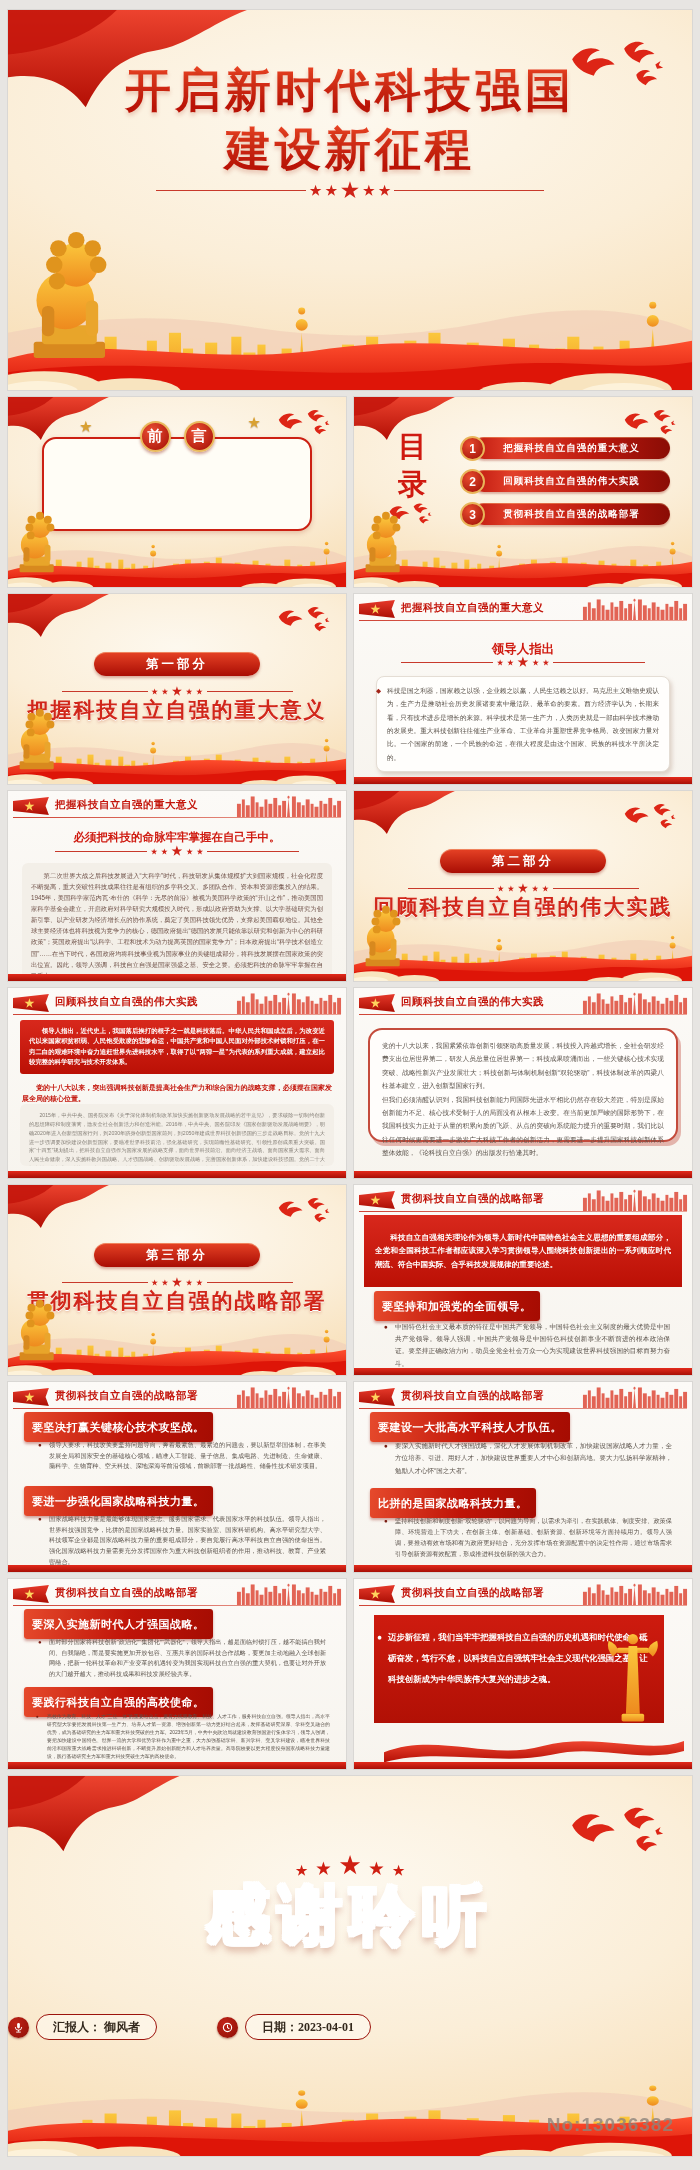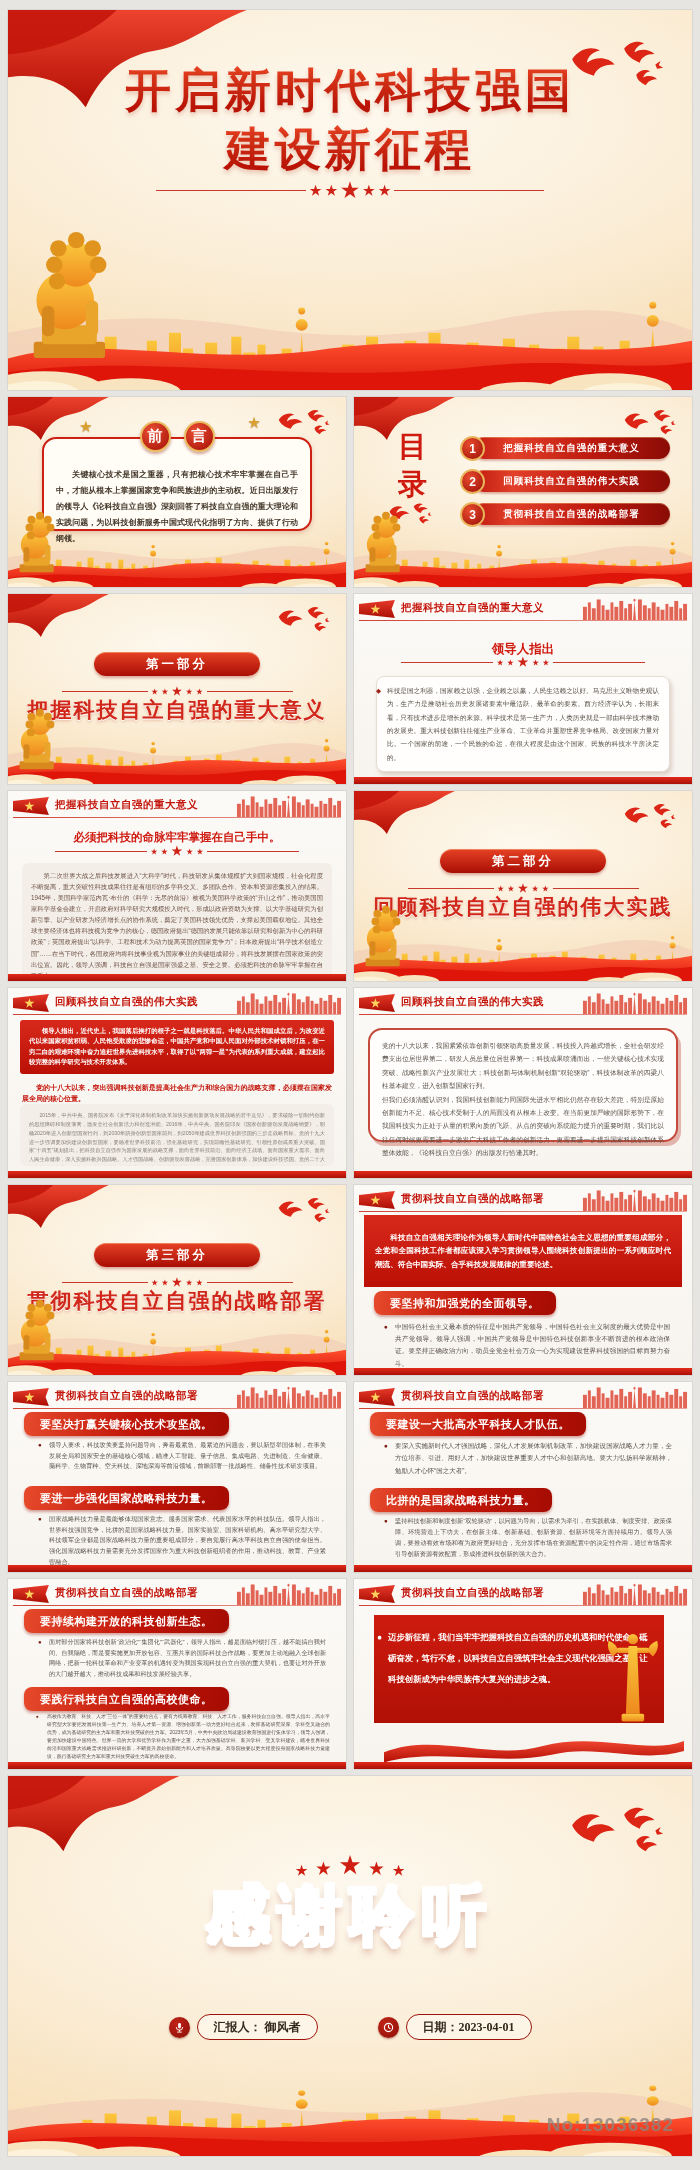--- a/index.html
+++ b/index.html
@@ -79,36 +79,36 @@
   .c-footer{position:absolute;left:0;right:0;bottom:0;height:7px;background:linear-gradient(180deg,#e32a1b,#a80f05);}
   .c-title{margin:3px;position:absolute;left:0;right:0;text-align:center;font-family:"Liberation Serif",serif;font-weight:bold;color:#cf1a10;}
   .c-div{position:absolute;left:0;right:0;}
   .c-div .ln{width:92px;} .c-div .s1{font-size:7px;} .c-div .s2{font-size:12px;}
   .hang{padding-left:11px;} .hang .mk{display:inline-block;width:11px;margin-left:-11px;}
   .mk-d{color:#a22317;} .mk-o{color:#7a1d12;} .mk-w{color:#fff;}
   .box-white{position:absolute;left:22px;right:22px;background:#fffefc;border:1px solid #e4ddd4;border-radius:8px;
     box-shadow:2px 3px 4px rgba(150,110,90,.28);padding:7px 10px;font-size:6.6px;line-height:2.02;color:#554d45;text-align:justify;}
   .box-gray{position:absolute;background:#f3efe8;border-radius:6px;padding:7px 9px;text-align:justify;}
   .box-red{background:linear-gradient(180deg,#d8281c,#bb1005);color:#fff;font-weight:bold;text-align:justify;}
-  .pill{position:absolute;height:24px;border-radius:8px;color:#fff;display:flex;align-items:center;
-    font-family:"Liberation Serif",serif;font-weight:bold;font-size:11px;letter-spacing:.5px;padding:0 16px;
+  .pill{position:absolute;height:30px;border-radius:3px;color:#fff;display:flex;align-items:center;
+    font-family:"Liberation Serif",serif;font-weight:bold;font-size:11px;letter-spacing:.5px;padding:0 8px;
     background:linear-gradient(100deg,#e64a2c,#c01408 55%,#a50c02);box-shadow:0 2px 3px rgba(150,30,20,.4);}
   .blt{position:absolute;font-size:6.6px;line-height:1.85;color:#5a524b;text-align:justify;}
   .big-border-box{position:absolute;left:14px;right:14px;top:40px;bottom:36px;background:#fffdfb;border:2px solid #c44b3c;border-radius:14px;
     box-shadow:3px 4px 0 rgba(185,45,28,.32);padding:9px 12px;box-sizing:border-box;font-size:6.7px;line-height:2.0;color:#5a524b;text-align:justify;}
   .final-box{position:absolute;left:20px;right:28px;top:36px;bottom:46px;background:linear-gradient(180deg,#ce1b0f,#b11005);
     padding:12px 14px;box-sizing:border-box;color:#fff;font-family:"Liberation Serif",serif;font-weight:bold;font-size:8.4px;line-height:2.5;}
   
   .th-stars{position:absolute;left:0;right:0;top:78px;display:flex;justify-content:center;align-items:flex-end;gap:9px;color:#cf1f12;}
   .th-stars b{line-height:1;}
   .th-title{position:absolute;left:0;right:0;top:96px;text-align:center;font-family:"Liberation Serif",serif;font-weight:bold;
     font-size:64px;letter-spacing:8px;
     background:linear-gradient(180deg,#f7a23a 6%,#ee5a20 45%,#cd180b 85%);-webkit-background-clip:text;background-clip:text;color:transparent;
     text-shadow:2px 0 0 #fff,-2px 0 0 #fff,0 2px 0 #fff,0 -2px 0 #fff,2px 2px 0 #fff,-2px -2px 0 #fff,2px -2px 0 #fff,-2px 2px 0 #fff,0 6px 7px rgba(150,40,20,.35);}
-  .th-meta{position:absolute;left:0;right:0;top:238px;display:flex;justify-content:center;gap:60px;}
+  .th-meta{position:absolute;left:0;right:0;top:238px;display:flex;justify-content:flex-start;gap:60px;}
   .th-item{display:flex;align-items:center;gap:7px;}
   .solid-ic{width:21px;height:21px;border-radius:50%;background:radial-gradient(circle at 35% 30%,#c02317,#8d0e06);
     display:flex;align-items:center;justify-content:center;box-shadow:0 1px 2px rgba(120,20,10,.5);}
   .solid-ic svg{width:11px;height:11px;display:block;}
   .th-pill{height:24px;border:1.6px solid #9c130c;border-radius:13px;display:flex;align-items:center;padding:0 16px;
     font-family:"Liberation Serif",serif;font-weight:bold;font-size:12px;color:#33281c;background:rgba(255,252,244,.55);}
   .page-wm{position:absolute;right:18px;bottom:20px;font-size:19px;font-weight:bold;color:#8d857c;opacity:.8;letter-spacing:1px;}
 </style>
 </head>
 <body>
@@ -325,21 +325,20 @@
       <svg class="abs doves-sm">
           <use href="#sym-doves"></use>
         </svg>
       <b class="gold-star" style="left:72px;top:22px">★</b>
       <b class="gold-star" style="right:86px;top:18px">★</b>
       <div class="pre-box"></div>
       <div class="pre-circles">
         <span class="pre-c">前</span>
         <span class="pre-c">言</span>
       </div>
-      <p class="pre-body">关键核心技术是国之重器，只有把核心技术牢牢掌握在自己手中，才能从根本上掌握国家竞争和民族进步的主动权。近日出版发行的领导人《论科技自立自强》深刻回答了科技自立自强的重大理论和实践问题，为以科技创新服务中国式现代化指明了方向、提供了行动纲领。</p>
       <svg class="abs land-sm">
           <use href="#sym-landscape"></use>
         </svg>
       <svg class="abs lion-sm">
           <use href="#sym-lion"></use>
         </svg>
     </section>
 
     <section class="slide half warm">
       <svg class="abs flag-sm">
@@ -619,21 +618,21 @@
       <div class="c-header">
         <span class="c-ribbon">
             <b>★</b>
           </span>
         <span class="c-htitle">贯彻科技自立自强的战略部署</span>
         <span class="c-hline"></span>
         <svg class="c-skyline">
             <use href="#sym-skyline-red"></use>
           </svg>
       </div>
-      <span class="pill" style="left:16px;top:30px">要持续构建开放的科技创新生态。</span>
+      <span class="pill" style="left:16px;top:30px">要深入实施新时代人才强国战略。</span>
       <p class="blt hang" style="left:30px;right:20px;top:58px;margin:0;font-size:6.1px;line-height:1.75">
         <span class="mk mk-o">●</span><span>面对部分国家将科技创新“政治化”“集团化”“武器化”，领导人指出，越是面临封锁打压，越不能搞自我封闭、自我隔绝，而是要实施更加开放包容、互惠共享的国际科技合作战略，要更加主动地融入全球创新网络，把新一轮科技革命和产业变革的机遇转变为我国实现科技自立自强的重大契机，也要让对外开放的大门越开越大，推动科技成果和科技发展经验共享。</span>
       </p>
       <span class="pill" style="left:16px;top:108px">要践行科技自立自强的高校使命。</span>
       <p class="blt hang" style="left:28px;right:16px;top:134px;margin:0;font-size:4.9px;line-height:1.62">
         <span class="mk mk-o">●</span><span>高校作为教育、科技、人才“三位一体”的重要结合点，要有力统筹教育、科技、人才工作，服务科技自立自强。领导人指出，高水平研究型大学要把发展科技第一生产力、培养人才第一资源、增强创新第一动力更好结合起来，发挥基础研究深厚、学科交叉融合的优势，成为基础研究的主力军和重大科技突破的生力军。2023年5月，中共中央政治局就建设教育强国进行集体学习，领导人强调，要把加快建设中国特色、世界一流的大学和优势学科作为重中之重，大力加强基础学科、新兴学科、交叉学科建设，瞄准世界科技前沿和国家重大战略需求推进科研创新，不断提升原始创新能力和人才培养质量。高等院校要以更大程度投身国家战略科技力量建设，践行基础研究主力军和重大科技突破生力军的高校使命。</span>
       </p>
       <div class="c-footer"></div>
     </section>
 

